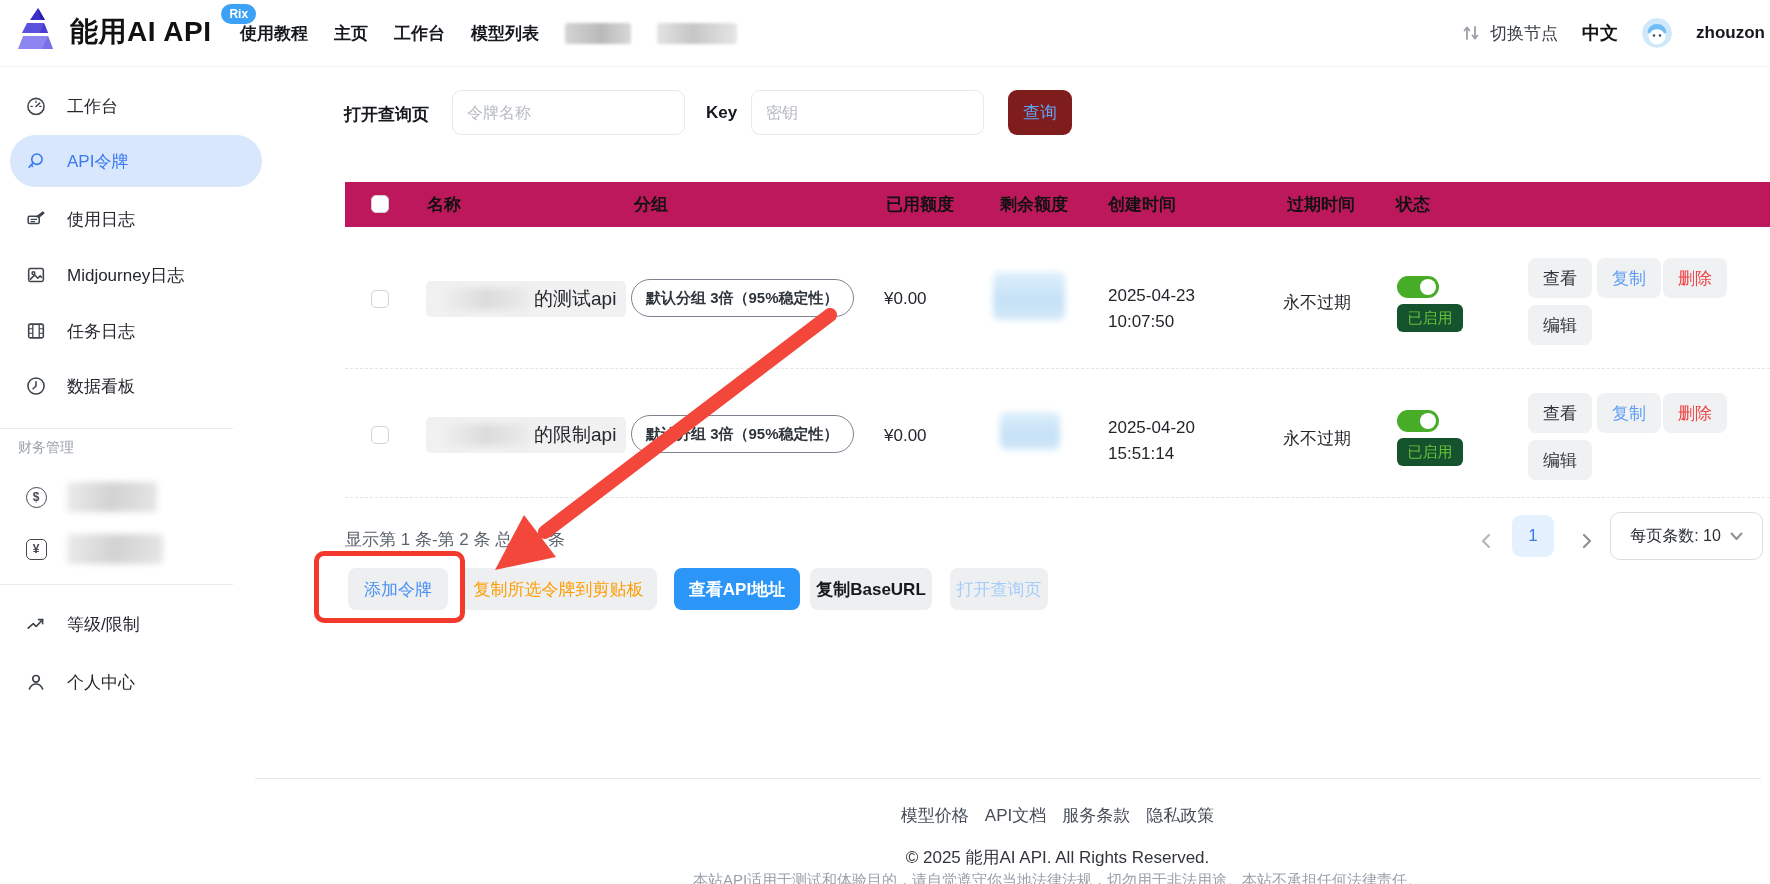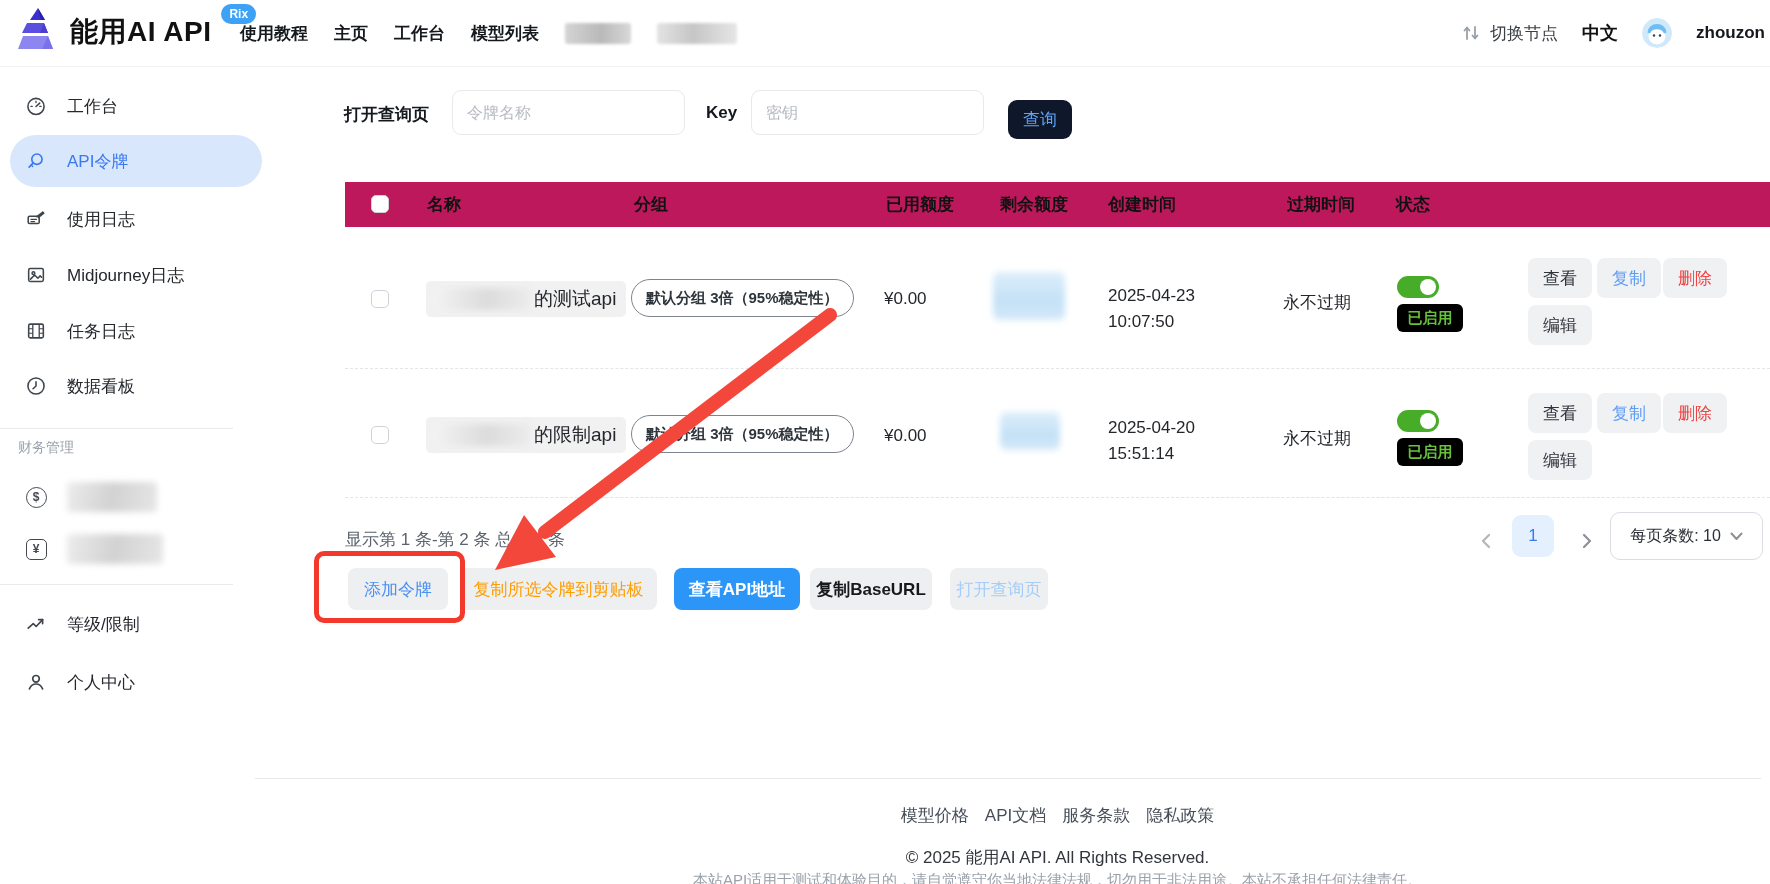--- a/index.html
+++ b/index.html
@@ -33,37 +33,37 @@
   .side-item.active .sicon{color:#3a7af0;}
   .side-divider{position:absolute;left:0;width:233px;height:0;border-top:1px solid #e8eaec;}
   .side-section{position:absolute;left:18px;font-size:14px;color:#9aa2ab;}
   .money-icon{width:19px;height:19px;border:1.7px solid #45494f;border-radius:50%;display:flex;align-items:center;justify-content:center;font-size:12px;font-weight:700;color:#45494f;font-style:normal;}
   .money-icon.sq{border-radius:5px;}
   .side-redact{height:30px;border-radius:4px;filter:blur(3px);background:linear-gradient(100deg,#ececec,#d2d2d2 50%,#e6e6e6);}
   
   .flabel{position:absolute;font-size:17px;font-weight:700;color:#15181d;}
   .inp{position:absolute;width:233px;height:45px;box-sizing:border-box;border:1px solid #e7e9ec;border-radius:9px;padding:0 14px;font-size:16px;color:#333;background:#fff;outline:none;font-family:inherit;}
   .inp::placeholder{color:#b6bac1;}
-  .btn-query{position:absolute;left:1008px;top:100px;width:64px;height:39px;border-radius:9px;background:#0f172a;color:#5fa4f5;font-size:17px;display:flex;align-items:center;justify-content:center;cursor:pointer;}
+  .btn-query{position:absolute;left:1008px;top:90px;width:64px;height:45px;border-radius:9px;background:#7f1d1d;color:#5fa4f5;font-size:17px;display:flex;align-items:center;justify-content:center;cursor:pointer;}
   
   .thead{position:absolute;left:345px;top:182px;right:0;height:45px;background:#be185d;}
   .th{position:absolute;top:0;height:45px;display:flex;align-items:center;font-size:17px;font-weight:700;color:#111;white-space:nowrap;}
   .trow{position:absolute;left:345px;right:0;}
   .trow .cell{position:absolute;font-size:17px;color:#23262b;white-space:nowrap;}
   .row-sep{border-bottom:1.5px dashed #e3e5e9;}
   .cbx{position:absolute;width:18px;height:18px;border:1.5px solid #cfd3d9;border-radius:5px;background:#fff;box-sizing:border-box;cursor:pointer;}
   .name-pill{position:absolute;height:36px;background:#f1f1f2;border-radius:5px;display:flex;align-items:center;gap:4px;padding:0 10px 0 8px;}
   .name-redact{width:96px;height:22px;border-radius:3px;filter:blur(3px);background:linear-gradient(95deg,#f3f3f3,#dcdcdc 55%,#ececec);}
   .name-text{font-size:19px;color:#23262b;white-space:nowrap;}
   .gtag{position:absolute;height:38px;box-sizing:border-box;border:1px solid #7d848f;border-radius:19px;display:flex;align-items:center;padding:0 14px;font-size:15px;color:#2e343b;white-space:nowrap;font-weight:bold;}
   .quota-redact{position:absolute;border-radius:6px;filter:blur(3px);background:linear-gradient(180deg,#ddeffb,#c4e1f6 60%,#d4e9f9);}
   .dt{line-height:26px;}
   .toggle{position:absolute;width:42px;height:22px;border-radius:11px;background:#47ad29;cursor:pointer;}
   .toggle .knob{position:absolute;right:3px;top:3px;width:16px;height:16px;border-radius:50%;background:#fff;}
-  .badge-enabled{position:absolute;width:66px;height:28px;border-radius:6px;background:#000000;color:#67c23a;font-size:15px;display:flex;align-items:center;justify-content:center;font-weight:bold;}
+  .badge-enabled{position:absolute;width:66px;height:28px;border-radius:6px;background:#14532d;color:#67c23a;font-size:15px;display:flex;align-items:center;justify-content:center;}
   .abtn{position:absolute;width:64px;height:40px;border-radius:8px;background:#f0f1f3;display:flex;align-items:center;justify-content:center;font-size:17px;color:#2f353d;cursor:pointer;}
   .abtn.blue{color:#5f9df5;}
   .abtn.red{color:#ef4444;}
   
   .pagerow{position:absolute;left:345px;right:0;top:497px;height:78px;border-top:1.5px dashed #e3e5e9;}
   .summary{position:absolute;left:0;top:30px;font-size:17px;color:#5c636e;white-space:nowrap;}
   .pchev{position:absolute;top:32px;width:22px;height:22px;display:flex;align-items:center;justify-content:center;cursor:pointer;}
   .pnum{position:absolute;left:1167px;top:17px;width:42px;height:42px;border-radius:9px;background:#e4f0fd;color:#3a7af0;font-size:17px;display:flex;align-items:center;justify-content:center;cursor:pointer;}
   .pagesize{position:absolute;left:1265px;top:14px;width:153px;height:48px;box-sizing:border-box;border:1px solid #dadde3;border-radius:10px;background:#fff;display:flex;align-items:center;justify-content:center;gap:9px;font-size:16px;color:#2b2f36;cursor:pointer;white-space:nowrap;}
   .tbtn{position:absolute;top:568px;height:42px;border-radius:8px;background:#edeff1;display:flex;align-items:center;justify-content:center;font-size:17px;cursor:pointer;white-space:nowrap;}

